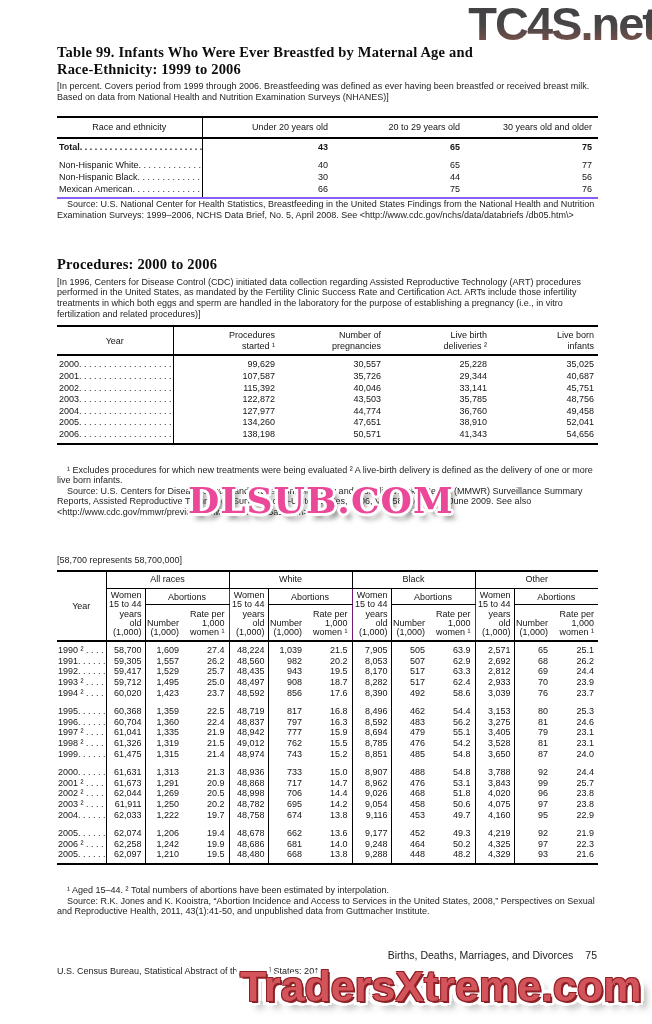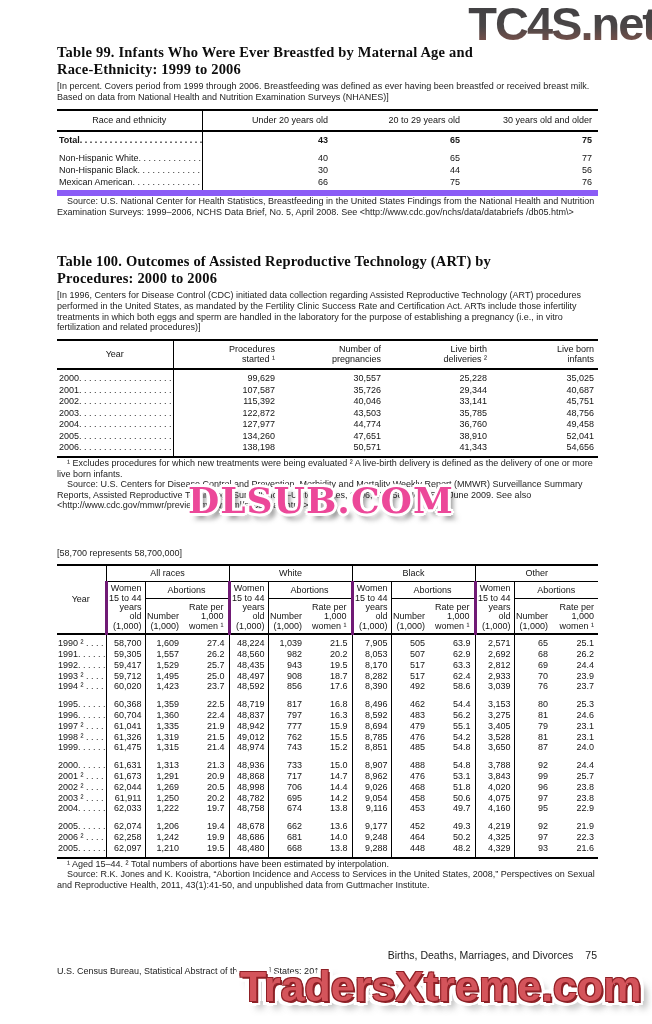--- a/index.html
+++ b/index.html
@@ -9,30 +9,30 @@
     overflow:hidden; margin:0 auto;
   }
   .content { position:absolute; left:57px; top:0; width:541px; }
 
   .tbl-title {
     font-family:"Liberation Serif", serif; font-weight:bold;
     font-size:14.5px; line-height:16.5px; letter-spacing:0.2px; color:#0d0d0d;
   }
   .note  { font-size:9px;  line-height:10.6px; margin-top:4px; color:#1d1d1d; }
   .src   { font-size:9px;  line-height:10.6px; margin-top:0; text-indent:10px; color:#1d1d1d; }
-  .fnote { font-size:9px;  line-height:10.6px; margin-top:0; text-indent:10px; color:#1d1d1d; }
+  .fnote { font-size:9px;  line-height:10.6px; margin-top:20px; text-indent:10px; color:#1d1d1d; }
   .italic { }
 
   table { border-collapse:collapse; width:100%; table-layout:fixed; }
   th,td { font-size:9px; line-height:10.6px; font-weight:normal; padding:0; color:#141414; }
   .num  { text-align:right; padding-right:6px; }
   .lbl  { white-space:nowrap; overflow:hidden; padding-left:2px; }
 
   
-  .t99 { margin-top:7px; border-top:2px solid #000; border-bottom:6px solid #8b5cf6; }
+  .t99 { margin-top:14px; border-top:2px solid #000; border-bottom:2px solid #8b5cf6; }
   .t99 thead th { border-bottom:2px solid #000; padding-top:4px; padding-bottom:4px; vertical-align:bottom; }
   .t99 .c0 { border-right:1px solid #000; }
   .t99 thead .h0 { text-align:center; }
   .t99 tbody td { padding-top:1px; }
   .t99 tbody tr:first-child td { padding-top:3px; }
   .t99 tr.total td { font-weight:bold; padding-bottom:7px; }
   .t99 tbody tr:last-child td { padding-bottom:3px; }
 
   
   .t100 { margin-top:6px; border-top:2px solid #000; border-bottom:2px solid #000; }
@@ -42,21 +42,21 @@
   .t100 .num { padding-right:4px; }
   .t100 tbody td { padding-top:1px; }
   .t100 tbody tr:first-child td { padding-top:3px; }
   .t100 tbody tr:last-child td { padding-bottom:3px; }
 
   
   .t101 { margin-top:5px; border-top:2px solid #000; border-bottom:2px solid #000; }
   .t101 th { vertical-align:bottom; }
   .t101 .g-head { text-align:center; border-left:1px solid #000; border-bottom:1px solid #000; padding:2px 0 3px; }
   .t101 .th-year { text-align:center; vertical-align:middle; border-right:1px solid #000; border-bottom:2px solid #000; }
-  .t101 .th-women { text-align:right; padding:2px 3px 2px 0; border-right:1px solid #000; border-bottom:2px solid #000; border-left:3px solid #701a75; line-height:9.4px; }
+  .t101 .th-women { text-align:right; padding:2px 3px 2px 0; border-right:1px solid #000; border-bottom:2px solid #000; border-left:1px solid #701a75; line-height:9.4px; }
   .t101 .th-abort { text-align:center; border-bottom:1px solid #000; padding:2px 0 2px; }
   .t101 .th-number { text-align:right; padding:2px 5px 2px 0; border-bottom:2px solid #000; line-height:9.4px; }
   .t101 .th-rate { text-align:right; padding:2px 4px 2px 0; border-bottom:2px solid #000; line-height:9.4px; }
   .t101 td { line-height:10.8px; }
   .t101 .td-year { border-right:1px solid #000; white-space:nowrap; overflow:hidden; padding-left:1px; }
   .t101 .td-women { border-right:1px solid #000; border-left:1px solid #000; text-align:right; padding-right:3px; }
   .t101 .td-number { text-align:right; padding-right:5px; }
   .t101 .td-rate { text-align:right; padding-right:4px; }
   .t101 tbody tr:first-child td { padding-top:3px; }
   .t101 tbody tr.gap td { padding-top:7px; }
@@ -156,21 +156,20 @@
               <td class="num">76</td>
             </tr>
           </tbody>
       </table>
 
       <div class="src">Source: U.S. National Center for Health Statistics, Breastfeeding in the United States Findings from the National Health and Nutrition Examination Surveys: 1999–2006, NCHS Data Brief, No. 5, April 2008. See &lt;http://www.cdc.gov/nchs/data/databriefs /db05.htm\&gt;</div>
     </div>
 
     <div class="sp2">
       <div class="tbl-title">
-        <div>Table 100. Outcomes of Assisted Reproductive Technology (ART) by</div>
         <div>Procedures: 2000 to 2006</div>
       </div>
       <div class="note">[In 1996, Centers for Disease Control (CDC) initiated data collection regarding Assisted Reproductive Technology (ART) procedures performed in the United States, as mandated by the Fertility Clinic Success Rate and Certification Act. ARTs include those infertility treatments in which both eggs and sperm are handled in the laboratory for the purpose of establishing a pregnancy (i.e., in vitro fertilization and related procedures)]</div>
 
       <table class="t100">
         <colgroup>
             <col style="width:116px">
             <col style="width:106px">
             <col style="width:106px">
             <col style="width:106px">

